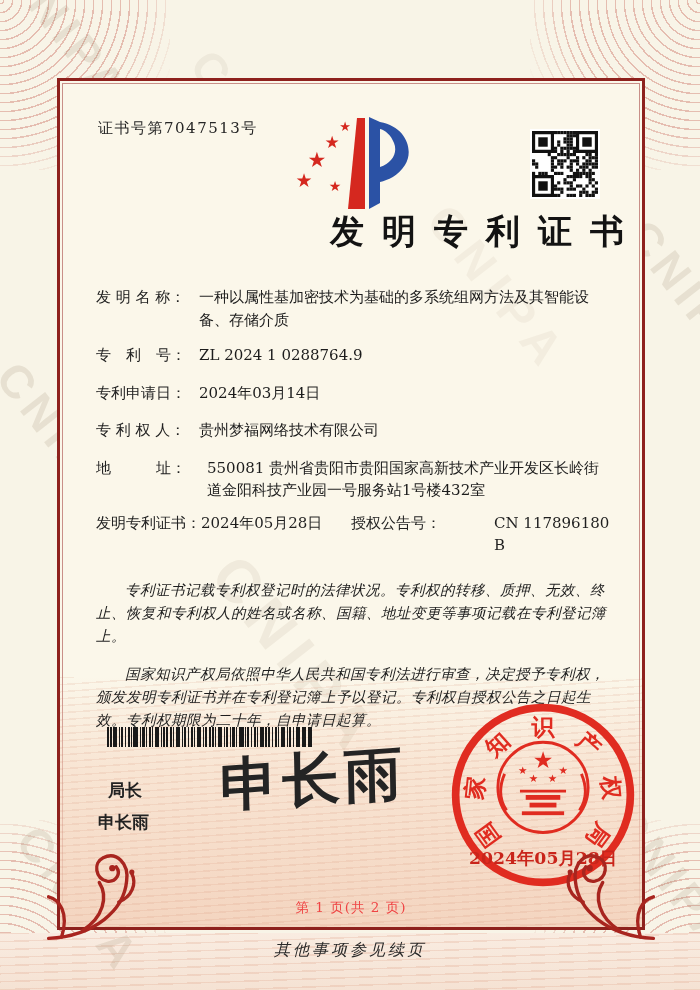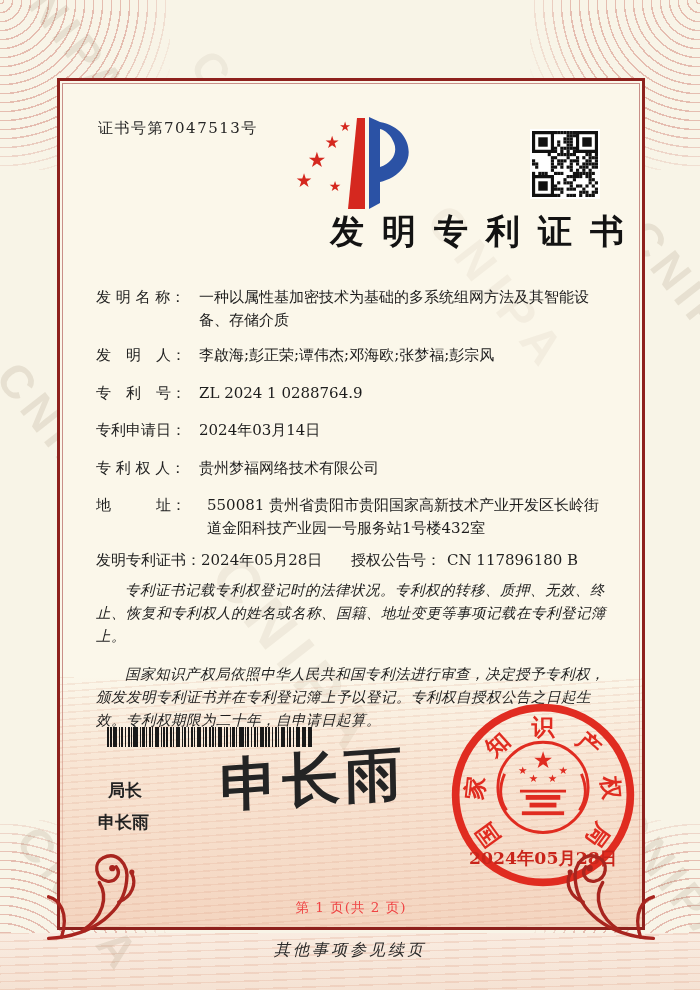--- a/index.html
+++ b/index.html
@@ -64,21 +64,21 @@
     position:absolute;left:0;right:0;top:128px;z-index:2;text-align:right;
     font-size:34px;font-weight:700;letter-spacing:18px;text-indent:18px;color:#131313;
   }
   .fields{position:absolute;left:36px;right:32px;top:205px;z-index:2;font-size:15px;}
   .frow{display:flex;align-items:flex-start;margin-bottom:15px;line-height:1.5;}
   .frow .lab{flex:0 0 103px;white-space:pre;color:#222;}
   .frow .val{flex:1;color:#1c1c1c;}
   .frow.tight{margin-bottom:14px;}
   .grant-row{display:flex;}
   .grant-row .g1{display:flex;flex:0 0 255px;}
-  .grant-row .g2{display:flex;flex:1;}
+  .grant-row .g2{display:flex;flex:1;gap:47px;}
   .grant-row .lab2{white-space:pre;margin-right:6px;}
   .paras{position:absolute;left:36px;right:34px;top:498px;z-index:2;
     font-size:14.5px;font-style:italic;line-height:1.6;letter-spacing:.5px;color:#1d1d1d;}
   .paras p{margin:0 0 14px 0;text-indent:2em;}
   .barcode{position:absolute;left:47px;top:646px;width:206px;height:20px;z-index:2;
     background:
       repeating-linear-gradient(90deg,#191919 0 1px,transparent 1px 3px),
       repeating-linear-gradient(90deg,#191919 0 2px,transparent 2px 7px),
       repeating-linear-gradient(90deg,transparent 0 4px,#191919 4px 5px,transparent 5px 11px);
   }
@@ -290,24 +290,20 @@
       </svg>
 
     <div class="title">发明专利证书</div>
 
     <div class="fields">
       <div class="frow" style="margin-bottom:13px;">
         <span class="lab">发 明 名 称：</span>
         <span class="val">一种以属性基加密技术为基础的多系统组网方法及其智能设备、存储介质</span>
       </div>
       <div class="frow">
-        <span class="lab">发　明　人：</span>
-        <span class="val">李啟海;彭正荣;谭伟杰;邓海欧;张梦福;彭宗风</span>
-      </div>
-      <div class="frow">
         <span class="lab">专　利　号：</span>
         <span class="val">ZL 2024 1 0288764.9</span>
       </div>
       <div class="frow">
         <span class="lab">专利申请日：</span>
         <span class="val">2024年03月14日</span>
       </div>
       <div class="frow">
         <span class="lab">专 利 权 人：</span>
         <span class="val">贵州梦福网络技术有限公司</span>

